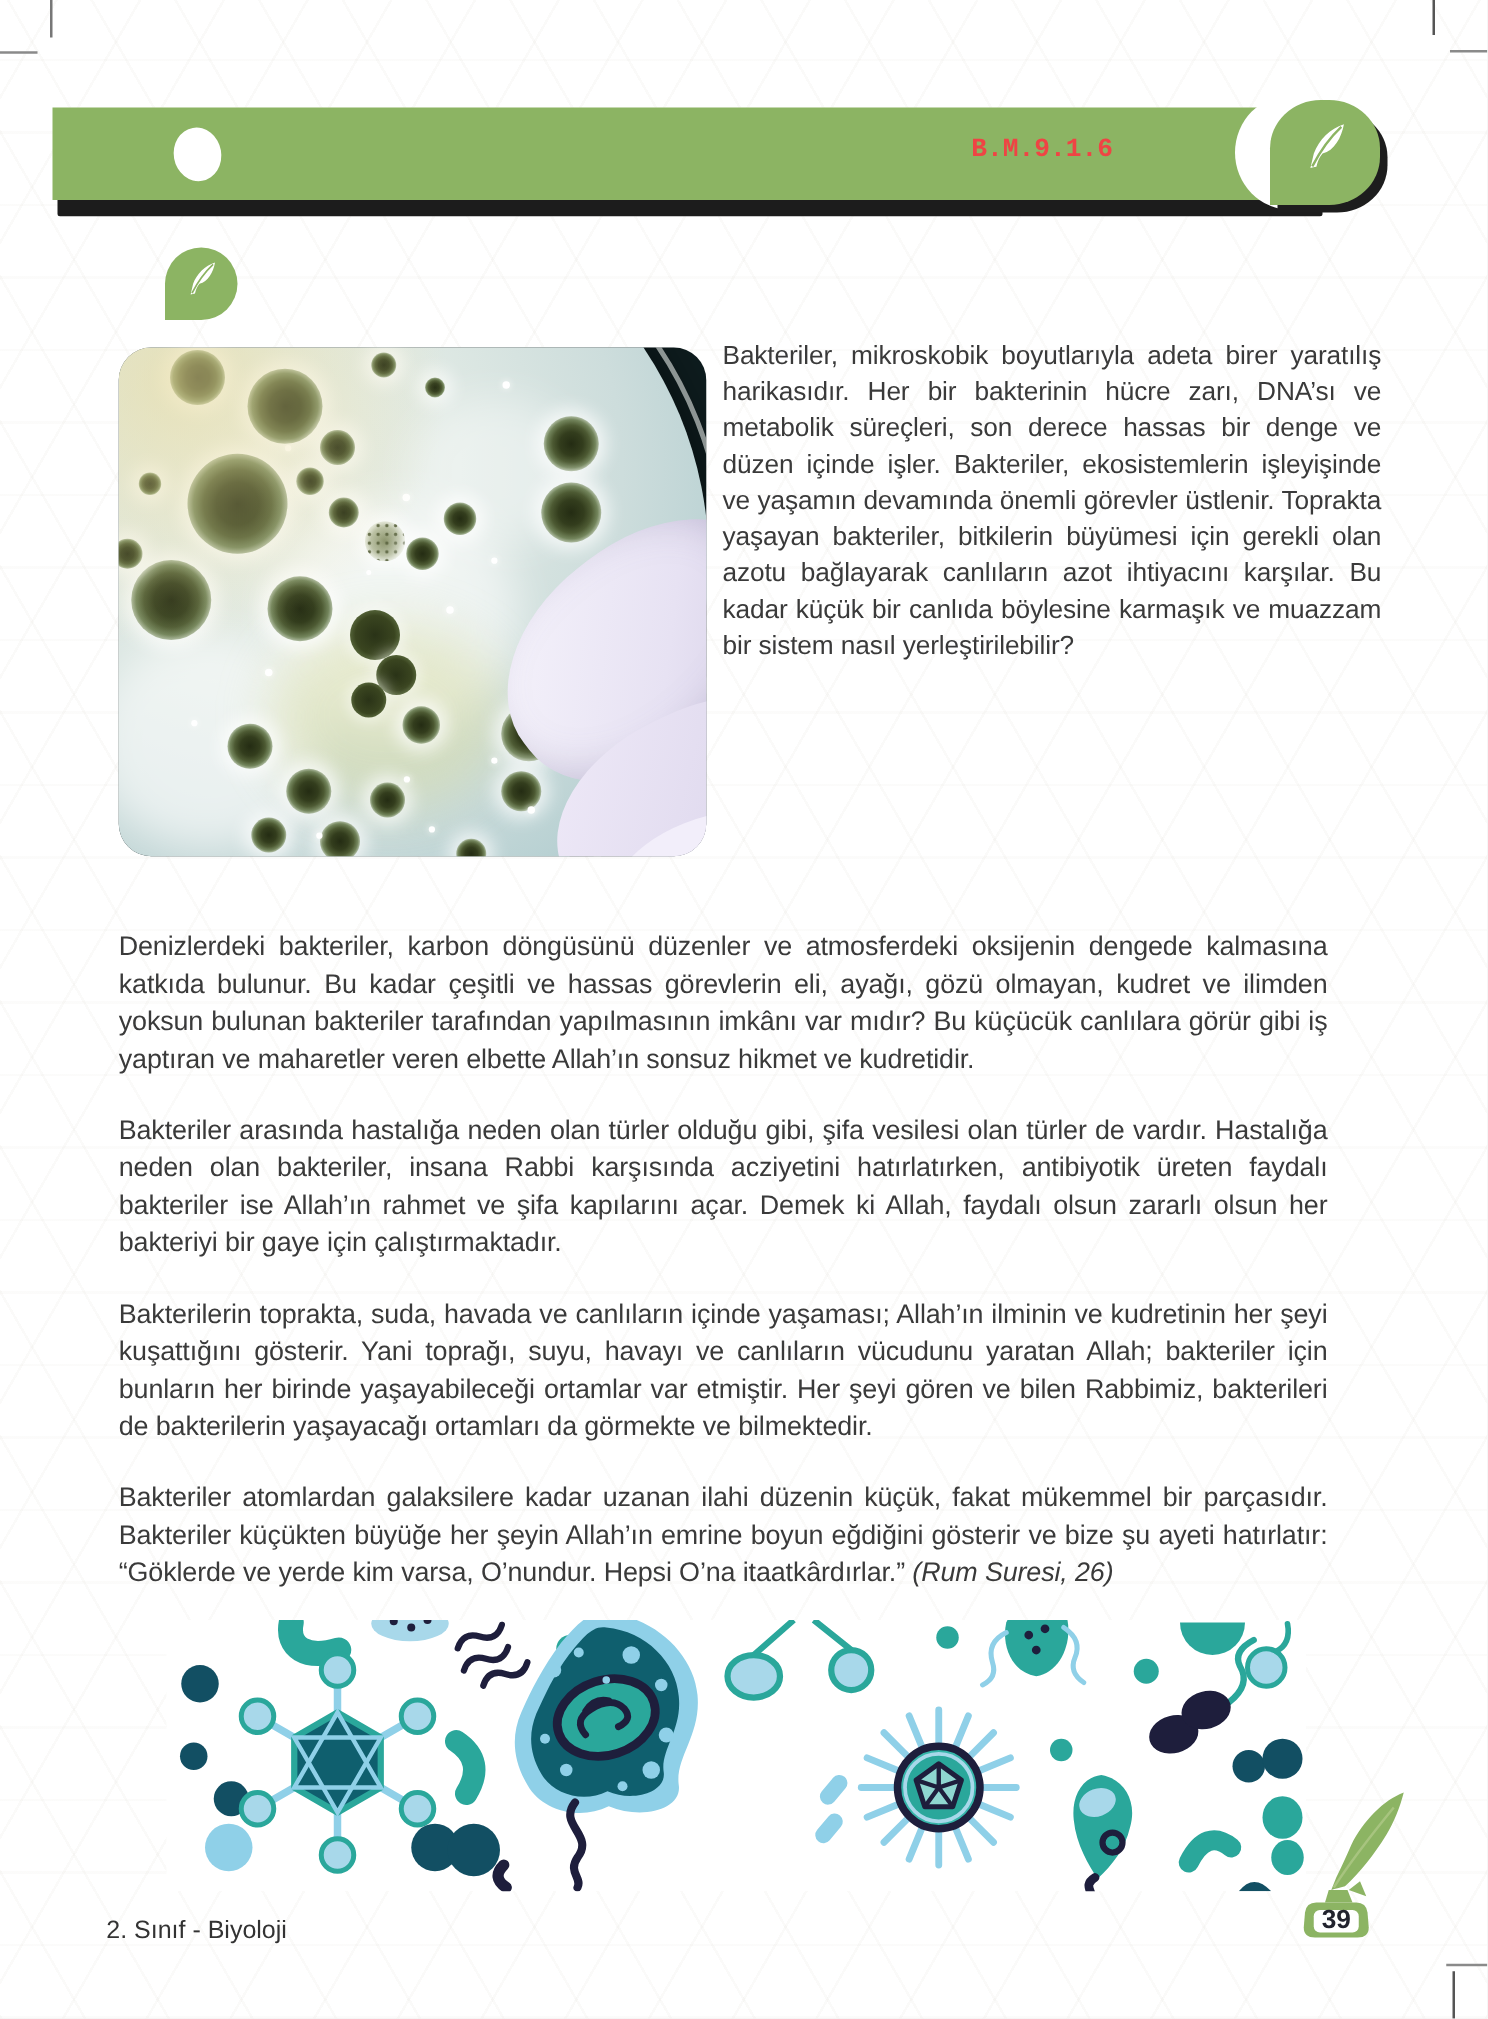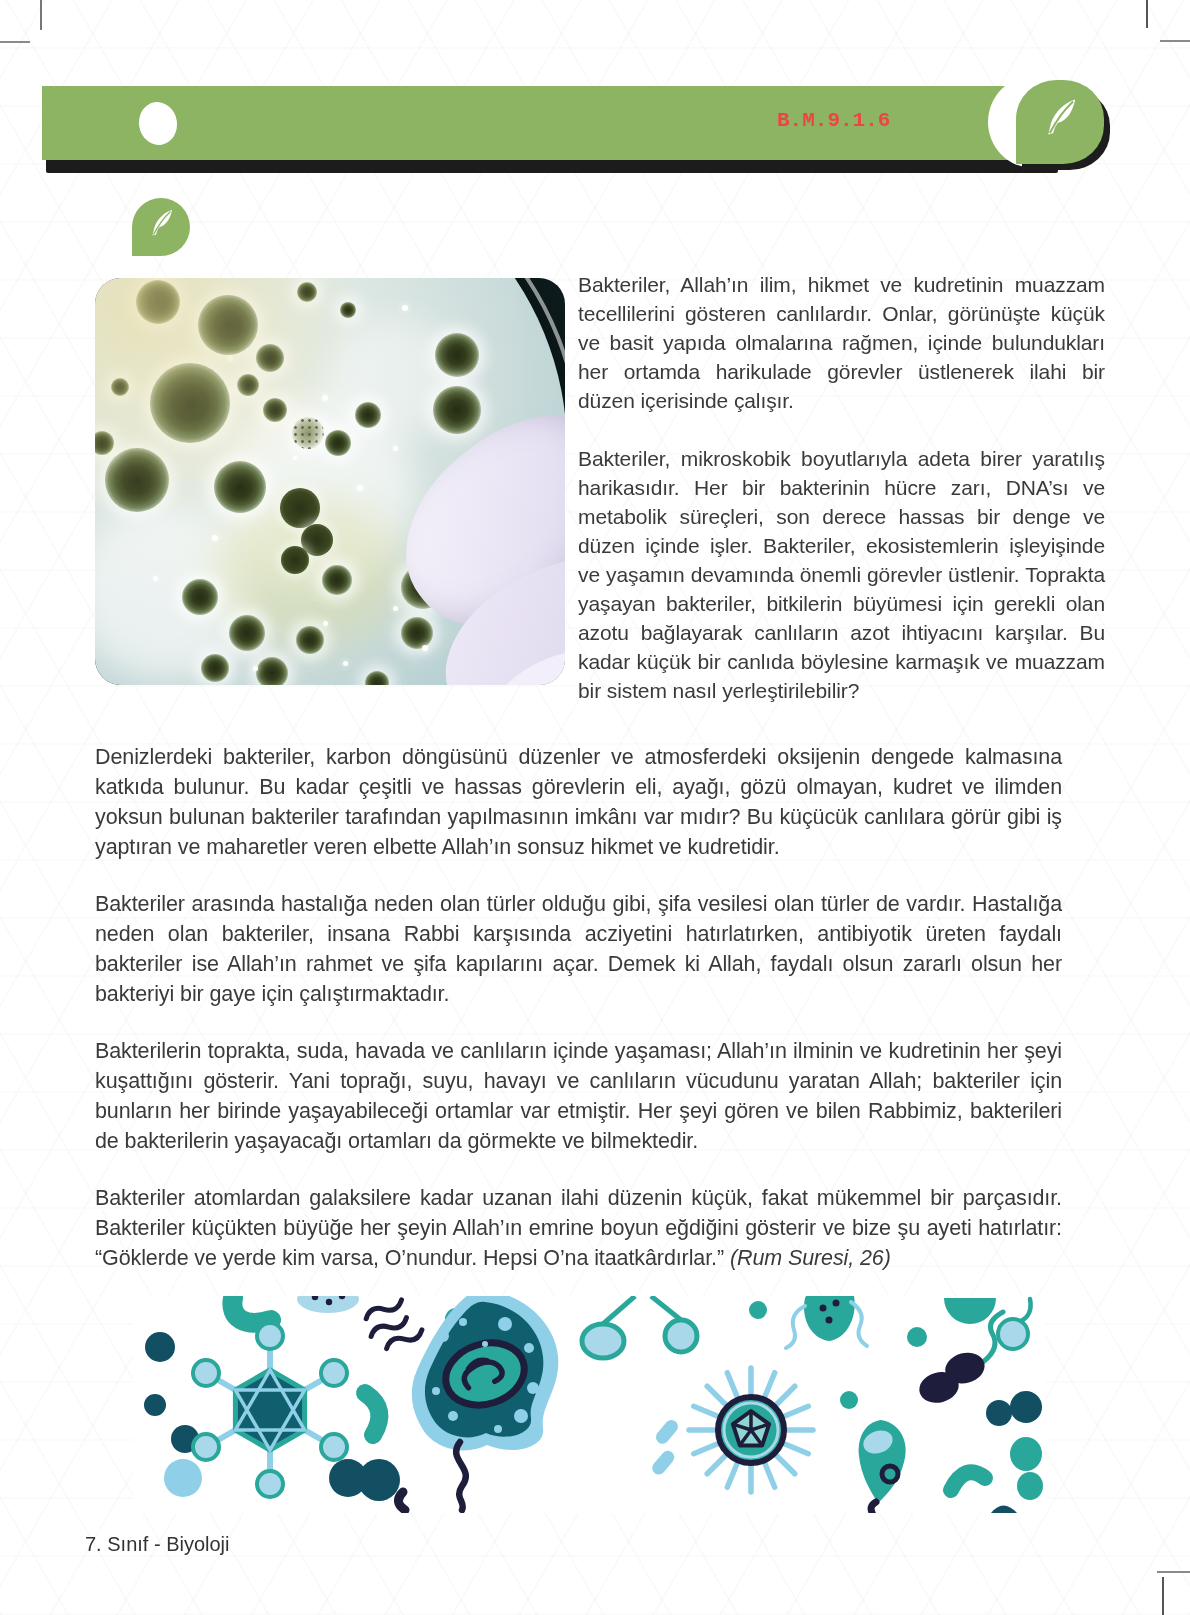--- a/index.html
+++ b/index.html
@@ -155,21 +155,20 @@
         <div class="wdot" style="left: 157.5px; top: 387.5px; width: 5px; height: 5px;"></div>
         <div class="wdot" style="left: 387.5px; top: 197.5px; width: 5px; height: 5px;"></div>
       </div>
     <div class="glove g1"></div>
     <div class="glove g2"></div>
     <div class="glove g3"></div>
     <div class="warm"></div>
   </div>
 
   <div class="right-col">
-    <p>Bakteriler, Allah’ın ilim, hikmet ve kudretinin muazzam tecellilerini gösteren canlılardır. Onlar, görünüşte küçük ve basit yapıda olmalarına rağmen, içinde bulundukları her ortamda harikulade görevler üstlenerek ilahi bir düzen içerisinde çalışır.</p>
     <p>Bakteriler, mikroskobik boyutlarıyla adeta birer yaratılış harikasıdır. Her bir bakterinin hücre zarı, DNA’sı ve metabolik süreçleri, son derece hassas bir denge ve düzen içinde işler. Bakteriler, ekosistemlerin işleyişinde ve yaşamın devamında önemli görevler üstlenir. Toprakta yaşayan bakteriler, bitkilerin büyümesi için gerekli olan azotu bağlayarak canlıların azot ihtiyacını karşılar. Bu kadar küçük bir canlıda böylesine karmaşık ve muazzam bir sistem nasıl yerleştirilebilir?</p>
   </div>
 
   <div class="body-text">
     <p>Denizlerdeki bakteriler, karbon döngüsünü düzenler ve atmosferdeki oksijenin dengede kalmasına katkıda bulunur. Bu kadar çeşitli ve hassas görevlerin eli, ayağı, gözü olmayan, kudret ve ilimden yoksun bulunan bakteriler tarafından yapılmasının imkânı var mıdır? Bu küçücük canlılara görür gibi iş yaptıran ve maharetler veren elbette Allah’ın sonsuz hikmet ve kudretidir.</p>
     <p>Bakteriler arasında hastalığa neden olan türler olduğu gibi, şifa vesilesi olan türler de vardır. Hastalığa neden olan bakteriler, insana Rabbi karşısında acziyetini hatırlatırken, antibiyotik üreten faydalı bakteriler ise Allah’ın rahmet ve şifa kapılarını açar. Demek ki Allah, faydalı olsun zararlı olsun her bakteriyi bir gaye için çalıştırmaktadır.</p>
     <p>Bakterilerin toprakta, suda, havada ve canlıların içinde yaşaması; Allah’ın ilminin ve kudretinin her şeyi kuşattığını gösterir. Yani toprağı, suyu, havayı ve canlıların vücudunu yaratan Allah; bakteriler için bunların her birinde yaşayabileceği ortamlar var etmiştir. Her şeyi gören ve bilen Rabbimiz, bakterileri de bakterilerin yaşayacağı ortamları da görmekte ve bilmektedir.</p>
     <p><span>Bakteriler atomlardan galaksilere kadar uzanan ilahi düzenin küçük, fakat mükemmel bir parçasıdır. Bakteriler küçükten büyüğe her şeyin Allah’ın emrine boyun eğdiğini gösterir ve bize şu ayeti hatırlatır: “Göklerde ve yerde kim varsa, O’nundur. Hepsi O’na itaatkârdırlar.”</span> <span class="quote-ref">(Rum Suresi, 26)</span></p>
   </div>
 
@@ -276,15 +275,26 @@
     <path d="M818,194 q14,-28 34,-12" stroke="#2aa79b" stroke-width="16" fill="none" stroke-linecap="round"></path>
     <circle cx="866" cy="117" r="13" fill="#124f63"></circle>
       <circle cx="893" cy="111" r="16" fill="#124f63"></circle>
     <ellipse cx="893" cy="158" rx="16" ry="17" fill="#2aa79b"></ellipse>
     <ellipse cx="897" cy="190" rx="13" ry="14" fill="#2aa79b"></ellipse>
     <path d="M858,217 q12,-15 26,0 z" fill="#124f63"></path>
     <circle cx="880" cy="38" r="15" fill="#a8d8ea" stroke="#2aa79b" stroke-width="4"></circle>
     <path d="M888,25 q12,-6 9,-22" stroke="#2aa79b" stroke-width="4.5" fill="none" stroke-linecap="round"></path>
   </svg>
 
-  <div class="footer-left">7. Sınıf - Biyoloji</div>
+  <div class="footer-left">2. Sınıf - Biyoloji</div>
+  <div class="pbadge">
+    <svg width="100" height="125" viewBox="0 0 100 125">
+      <path d="M88,6 C72,12 56,28 46,48 C42,57 38,66 34,74 L30,84 C33,83 37,82 41,81 C53,70 64,56 74,40 C80,30 85,18 88,6 Z" fill="#8cb463"></path>
+      <path d="M32,82 C45,62 62,40 80,18" stroke="#a7c47f" stroke-width="2" fill="none"></path>
+      <path d="M28,84 l15,0 l4,10 l-22,0 z" fill="#8cb463"></path>
+      <path d="M44,84 l9,-7 l5,12 z" fill="#8cb463"></path>
+      <path d="M18,94 h32 q8,0 9,8 l1,12 q0,8 -9,8 h-34 q-9,0 -9,-8 l1,-12 q1,-8 9,-8 z" fill="#8cb463"></path>
+      <rect x="16" y="100" width="36" height="18" rx="5" fill="#ffffff"></rect>
+    </svg>
+    <div class="pnum">39</div>
+  </div>
 
 </div>
 
 </body></html>

